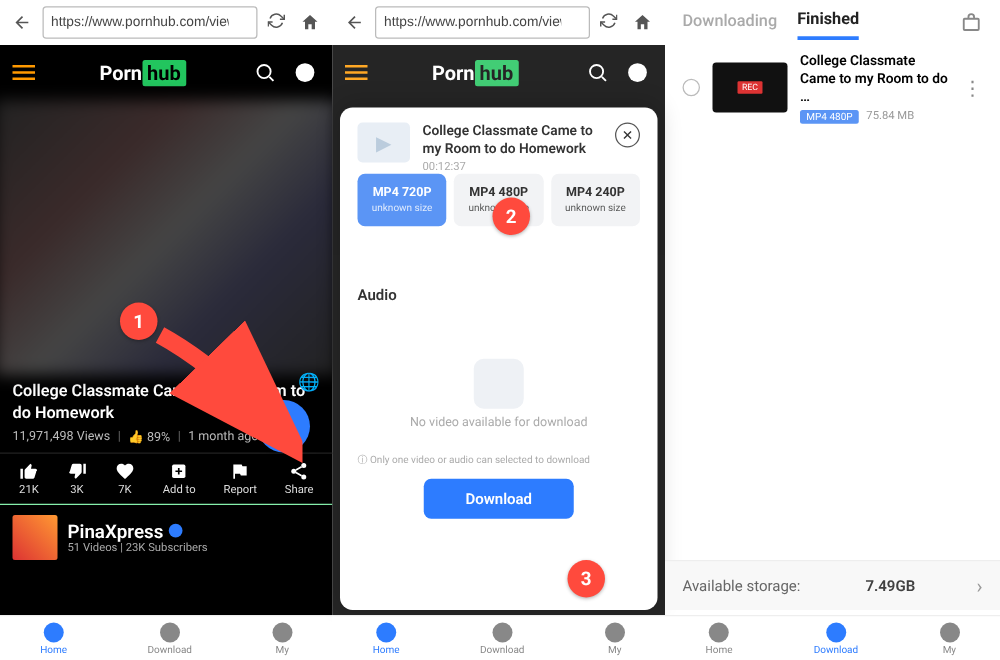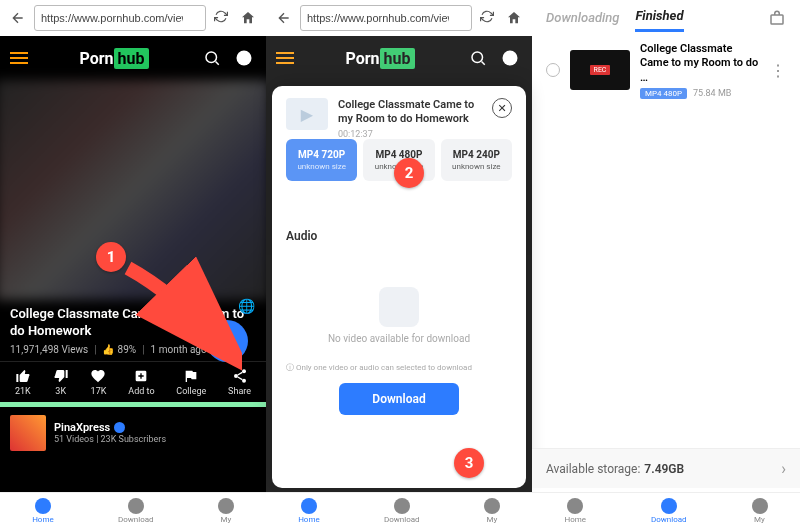--- a/index.html
+++ b/index.html
@@ -22,26 +22,26 @@
 .menu-lines { display:flex; flex-direction:column; gap:3px; }
 .menu-lines span { width:18px; height:2px; background:#f90; }
 .logo { flex:1; text-align:center; font-weight:700; font-size:16px; }
 .logo .hub { background:#22c55e; color:#000; padding:1px 4px; border-radius:2px; }
 .blurred { height:220px; background:linear-gradient(135deg,#222 0%,#3a2a2a 30%,#444 50%,#2a2a3a 70%,#222 100%); filter:blur(6px); margin:0 -4px; }
 .vid-title { padding:6px 10px 2px; font-size:13px; font-weight:600; line-height:1.3; }
 .stats { padding:2px 10px 6px; font-size:10px; color:#bbb; display:flex; gap:6px; align-items:center; }
 .sep { color:#666; }
 .fab { position:absolute; right:18px; bottom:130px; width:42px; height:42px; border-radius:50%; background:#2d7cff; display:flex; align-items:center; justify-content:center; color:#fff; box-shadow:0 2px 6px rgba(0,0,0,.4); }
 .globe { position:absolute; right:10px; bottom:178px; color:#ccc; font-size:14px; }
-.act-row { display:flex; justify-content:space-around; padding:6px 4px; border-top:1px solid #222; border-bottom:5px solid #86efac; }
+.act-row { display:flex; justify-content:space-around; padding:6px 4px; border-top:1px solid #222; border-bottom:1px solid #86efac; }
 .act { display:flex; flex-direction:column; align-items:center; gap:2px; font-size:9px; color:#ddd; }
 .act svg { width:16px; height:16px; }
 .channel { display:flex; align-items:center; gap:8px; padding:8px 10px; }
 .avatar { width:36px; height:36px; background:linear-gradient(45deg,#d33,#f93); border-radius:2px; }
-.ch-name { font-size:11px; font-weight:600; display:flex; align-items:center; gap:4px; }
+.ch-name { font-size:15px; font-weight:600; display:flex; align-items:center; gap:4px; }
 .ch-sub { font-size:9px; color:#aaa; }
 .verified { width:11px; height:11px; background:#2d7cff; border-radius:50%; }
 
 
 .bottombar { position:absolute; bottom:0; left:0; right:0; height:36px; background:#fff; display:flex; justify-content:space-around; align-items:center; border-top:1px solid #eee; }
 .bn-item { display:flex; flex-direction:column; align-items:center; gap:1px; font-size:8px; color:#888; }
 .bn-item.active { color:#2d7cff; }
 .bn-ic { width:16px; height:16px; border-radius:50%; background:#888; position:relative; }
 .bn-item.active .bn-ic { background:#2d7cff; }
 
@@ -59,35 +59,35 @@
 .opt .sz { display:block; font-size:8px; font-weight:400; opacity:.8; margin-top:2px; }
 .noaudio { text-align:center; color:#aaa; font-size:10px; margin-top:44px; }
 .noaudio-ic { width:40px; height:40px; margin:0 auto 6px; background:#eef1f5; border-radius:8px; }
 .hint { font-size:8px; color:#aaa; margin-top:18px; }
 .dlbtn { display:block; width:120px; margin:10px auto 0; background:#2d7cff; color:#fff; text-align:center; padding:9px 0; border-radius:6px; font-size:12px; font-weight:600; }
 
 
 .p2 .site { opacity:.85; }
 
 
-.dl-tabs { display:flex; align-items:center; gap:16px; padding:8px 14px 0;font-style:italic; }
+.dl-tabs { display:flex; align-items:center; gap:16px; padding:8px 14px 0; }
 .dl-tab { font-size:13px; color:#aaa; font-weight:500; padding-bottom:6px; }
 .dl-tab.active { color:#222; font-weight:700; border-bottom:3px solid #2d7cff; }
 .toolbox { margin-left:auto; color:#888; }
 .dl-item { display:flex; align-items:center; gap:10px; padding:10px 14px; }
 .radio { width:14px; height:14px; border:1.5px solid #bbb; border-radius:50%; }
 .dl-thumb { width:60px; height:40px; background:#111; border-radius:3px; display:flex; align-items:center; justify-content:center; }
 .rec { background:#d33; color:#fff; font-size:7px; padding:1px 4px; border-radius:1px; }
 .dl-meta { flex:1; }
 .dl-title { font-size:11px; font-weight:600; line-height:1.3; }
 .dl-badges { display:flex; gap:6px; align-items:center; margin-top:3px; }
 .badge { background:#5b95f5; color:#fff; font-size:8px; padding:1px 5px; border-radius:2px; }
 .size { font-size:9px; color:#999; }
 .kebab { color:#888; font-size:16px; }
-.storage { position:absolute; bottom:40px; left:0; right:0; padding:10px 14px; display:flex; align-items:center; font-size:12px; color:#666; border-top:1px solid #eee; background:#f8f8f8; }
+.storage { position:absolute; bottom:40px; left:0; right:0; padding:10px 14px; display:flex; align-items:center; font-size:12px; color:#666; border-top:1px solid #eee; background:#f8f8f8;gap:48px; }
 .storage b { color:#404040; font-weight:600; margin-left:4px; }
 .chev { margin-left:auto; color:#999; font-size:16px; }
 
 
 .callout { position:absolute; width:30px; height:30px; border-radius:50%; background:#ff4a3d; color:#fff; display:flex; align-items:center; justify-content:center; font-weight:700; font-size:15px; box-shadow:0 1px 3px rgba(0,0,0,.3); z-index:50; }
 .arrow1 { position:absolute; z-index:49; }
 </style>
 </head>
 <body>
 
@@ -159,34 +159,34 @@
       <div class="act">
           <svg viewBox="0 0 24 24" fill="#fff" style="transform:rotate(180deg)">
             <path d="M2 21h3V9H2v12zM22 11c0-1.1-.9-2-2-2h-5.3l.8-3.8v-.3c0-.4-.2-.8-.4-1.1L14 3 7.6 9.6C7.2 10 7 10.5 7 11v8c0 1.1.9 2 2 2h8c.8 0 1.5-.5 1.8-1.2l2.1-7c.1-.2.1-.5.1-.8z"></path>
           </svg>
           <span>3K</span>
         </div>
       <div class="act">
           <svg viewBox="0 0 24 24" fill="#fff">
             <path d="M12 21.35l-1.45-1.32C5.4 15.36 2 12.28 2 8.5 2 5.42 4.42 3 7.5 3c1.74 0 3.41.81 4.5 2.09C13.09 3.81 14.76 3 16.5 3 19.58 3 22 5.42 22 8.5c0 3.78-3.4 6.86-8.55 11.54L12 21.35z"></path>
           </svg>
-          <span>17K</span>
+          <span>7K</span>
         </div>
       <div class="act">
           <svg viewBox="0 0 24 24" fill="#fff">
             <rect x="4" y="4" width="16" height="16" rx="2"></rect>
             <path d="M12 8v8M8 12h8" stroke="#000" stroke-width="2"></path>
           </svg>
           <span>Add to</span>
         </div>
       <div class="act">
           <svg viewBox="0 0 24 24" fill="#fff">
             <path d="M4 21V4h10l1 2h5v11h-7l-1-2H6v6z"></path>
           </svg>
-          <span>College</span>
+          <span>Report</span>
         </div>
       <div class="act">
           <svg viewBox="0 0 24 24" fill="#fff">
             <circle cx="18" cy="5" r="3"></circle>
             <circle cx="6" cy="12" r="3"></circle>
             <circle cx="18" cy="19" r="3"></circle>
             <path d="M8.6 13.5l6.8 4M15.4 6.5l-6.8 4" stroke="#fff" stroke-width="2"></path>
           </svg>
           <span>Share</span>
         </div>

